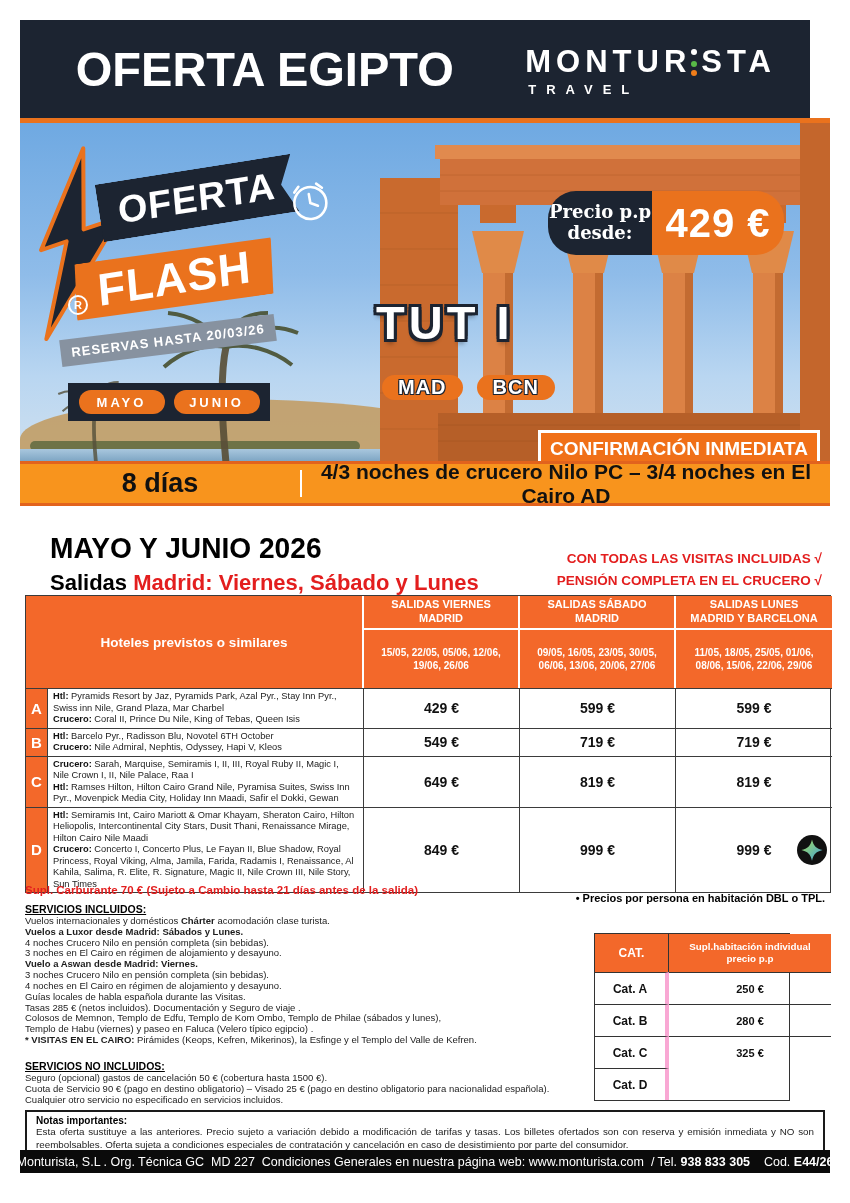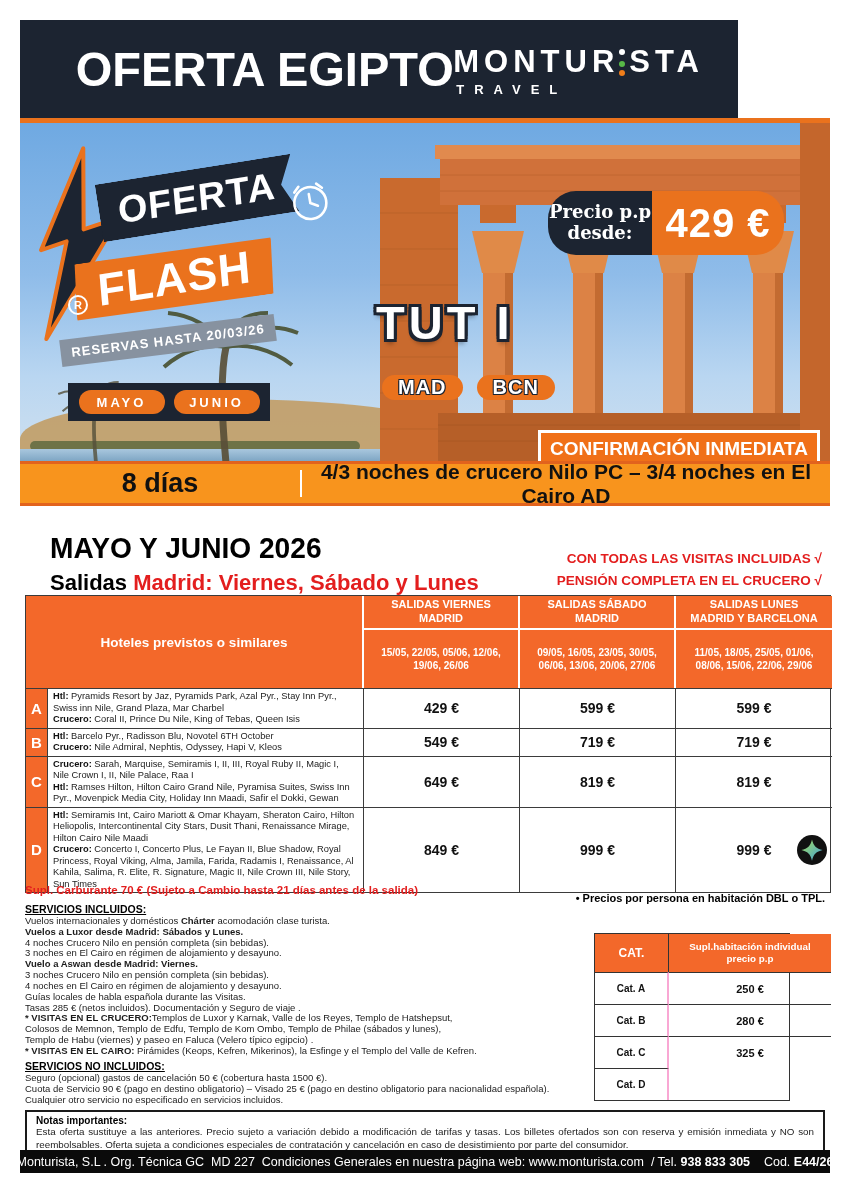--- a/index.html
+++ b/index.html
@@ -6,21 +6,21 @@
     --navy:#1c2431; --orange:#ea721d; --orange-bright:#f8941d;
     --table-orange:#f3682a; --red:#e31e1e;
   }
   *{margin:0;padding:0;box-sizing:border-box;}
   html,body{background:#fff;}
   body{width:850px;height:1203px;font-family:"Liberation Sans",sans-serif;position:relative;overflow:hidden;}
   .page{position:absolute;inset:0;}
   .b{font-weight:bold;}
 
   
-  .navbar{position:absolute;left:20px;top:20px;width:718px;height:98px;background:var(--navy);display:flex;align-items:center;}
+  .navbar{position:absolute;left:20px;top:20px;width:790px;height:98px;background:var(--navy);display:flex;align-items:center;}
   .main-title{color:#fff;font-weight:900;font-size:49px;letter-spacing:0px;padding-left:58px;transform:scaleX(.96);transform-origin:left center;white-space:nowrap;}
   .brand{position:absolute;right:34px;top:16px;color:#fff;}
   .brand-row{display:flex;align-items:flex-end;font-weight:800;font-size:31px;letter-spacing:5px;line-height:1;}
   .i-dots{display:flex;flex-direction:column;align-items:center;justify-content:flex-end;gap:3px;height:40px;margin:0 4px 1px 0;}
   .i-dots i{width:6px;height:6px;border-radius:50%;display:block;}
   .i-dots i.d1{background:#fff;margin-bottom:3px;}
   .i-dots i.d2{background:#58b947;}
   .i-dots i.d3{background:#ef7d1a;}
   .brand-sub{font-size:13px;font-weight:700;letter-spacing:10px;margin-top:5px;padding-left:3px;}
   .rule{position:absolute;left:20px;top:118px;width:810px;height:5px;background:var(--orange);}
@@ -112,21 +112,21 @@
   .svc-h{font-weight:800;font-size:10.5px;text-decoration:underline;margin-bottom:1px;color:#000;}
   .svc .line{font-size:9.5px;line-height:1.14;}
 
   
   .cat-table{position:absolute;left:594px;top:933px;width:196px;display:grid;grid-template-columns:74px 162px;
     grid-template-rows:38px;grid-auto-rows:32px;border:1px solid #333;background:#fff;}
   .cat-head{background:var(--table-orange);color:#fff;font-weight:800;display:flex;align-items:center;justify-content:center;text-align:center;}
   .cat-head.c1{font-size:12px;border-right:1px solid #333;}
   .cat-head.c2{font-size:9.8px;padding:0 6px;line-height:1.2;}
   .cat-cell{display:flex;align-items:center;justify-content:center;font-size:10.5px;font-weight:700;color:#111;border-top:1px solid #333;}
-  .cat-cell.c1{border-right:2px solid #f9a8d4;font-size:10px;}
+  .cat-cell.c1{border-right:4px solid #f9a8d4;font-size:12px;}
   .cat-cell.c2{font-weight:800;font-size:11px;}
 
   
   .notes-box{position:absolute;left:25px;top:1110px;width:800px;border:2px solid #1a1a1a;padding:3px 9px 4px;color:#1c1c1c;}
   .notes-h{font-weight:800;font-size:10px;color:#000;}
   .notes-b{font-size:9.8px;line-height:1.32;text-align:justify;}
   .footer{position:absolute;left:20px;top:1150px;width:810px;height:23px;background:#0b0b0b;color:#fff;
     display:flex;align-items:center;justify-content:center;font-size:12.5px;white-space:pre;}
 </style>
 </head>
@@ -372,21 +372,20 @@
     <div>
         <div class="line"><span>Vuelos internacionales y domésticos </span><span class="b">Chárter</span><span> acomodación clase turista.</span></div>
         <div class="line"><span class="b">Vuelos a Luxor desde Madrid: Sábados y Lunes.</span></div>
         <div class="line"><span>4 noches Crucero Nilo en pensión completa (sin bebidas).</span></div>
         <div class="line"><span>3 noches en El Cairo en régimen de alojamiento y desayuno.</span></div>
         <div class="line"><span class="b">Vuelo a Aswan desde Madrid: Viernes.</span></div>
         <div class="line"><span>3 noches Crucero Nilo en pensión completa (sin bebidas).</span></div>
         <div class="line"><span>4 noches en El Cairo en régimen de alojamiento y desayuno.</span></div>
         <div class="line"><span>Guías locales de habla española durante las Visitas.</span></div>
         <div class="line"><span>Tasas 285 € (netos incluidos). Documentación y Seguro de viaje .</span></div>
-        <div class="line"><span class="b">* VISITAS EN EL CRUCERO:</span><span>Templos de Luxor y Karnak, Valle de los Reyes, Templo de Hatshepsut,</span></div>
         <div class="line"><span>Colosos de Memnon, Templo de Edfu, Templo de Kom Ombo, Templo de Philae (sábados y lunes),</span></div>
         <div class="line"><span>Templo de Habu (viernes) y paseo en Faluca (Velero típico egipcio) .</span></div>
         <div class="line"><span class="b">* VISITAS EN EL CAIRO:</span><span> Pirámides (Keops, Kefren, Mikerinos), la Esfinge y el Templo del Valle de Kefren.</span></div>
       </div>
   </div>
 
   <div class="cat-table">
     <div class="cat-head c1">CAT.</div>
     <div class="cat-head c2">Supl.habitación individual precio p.p</div>
   <div class="cat-cell c1">Cat. A</div>

